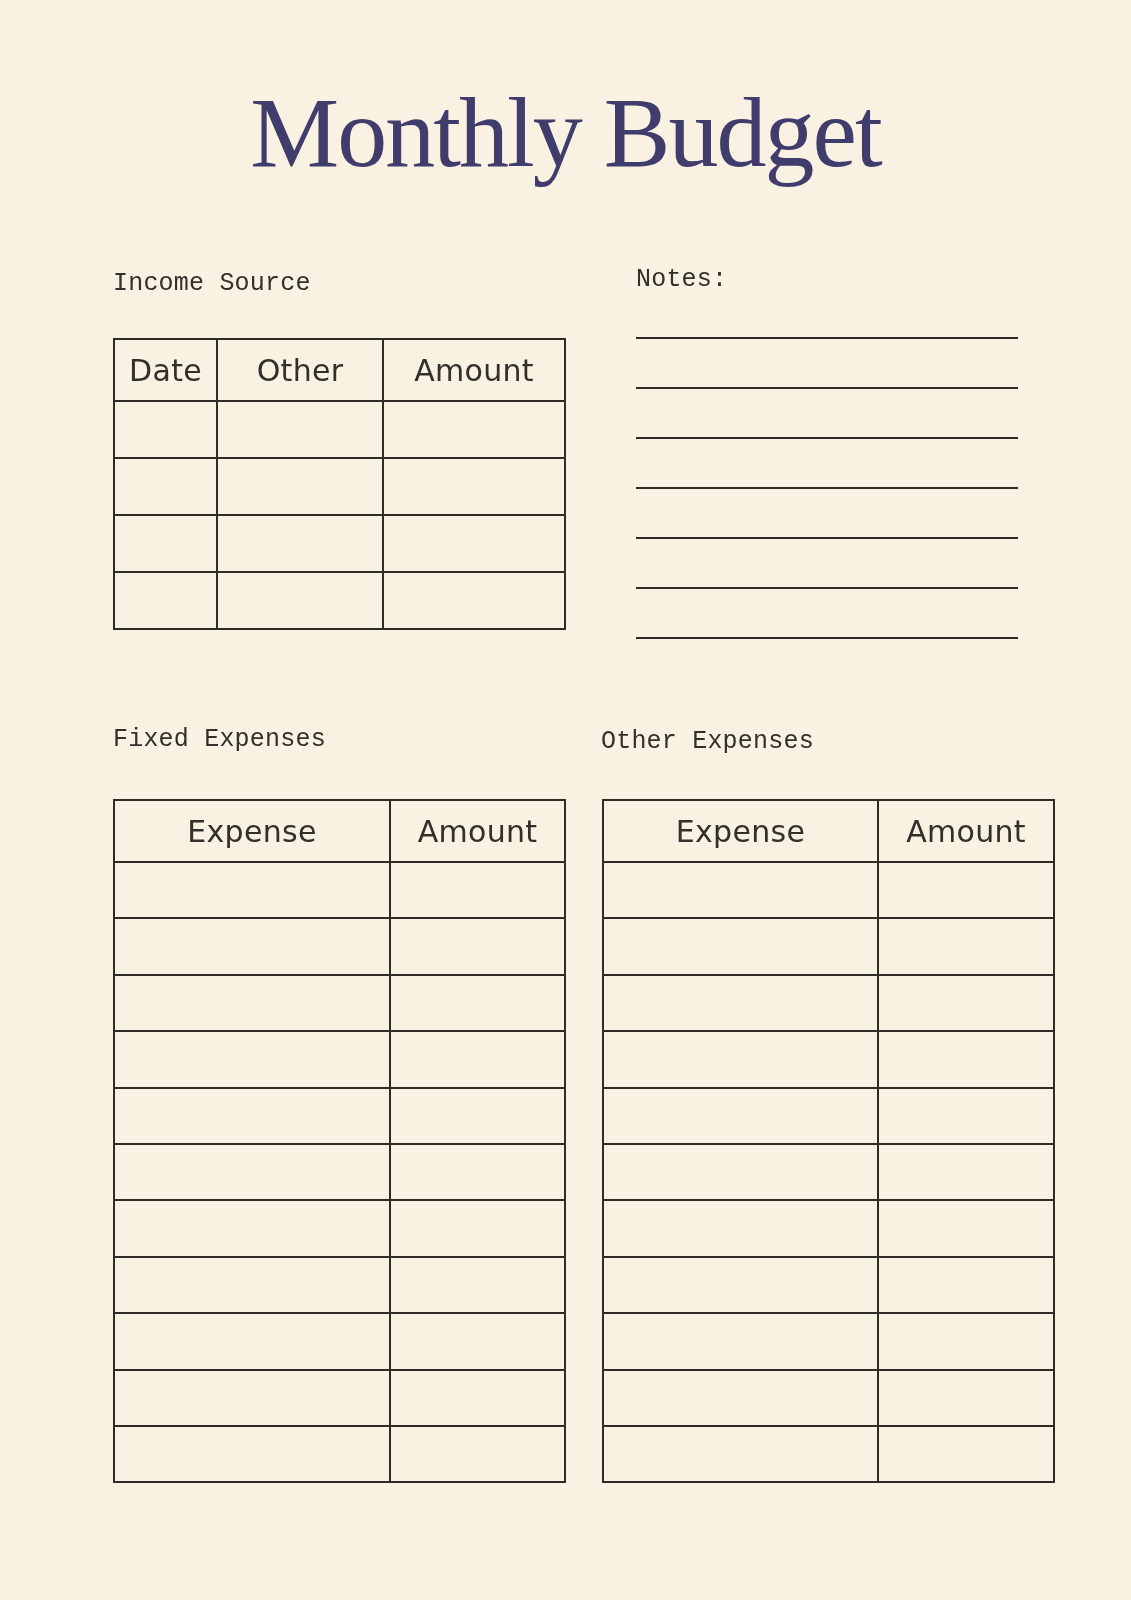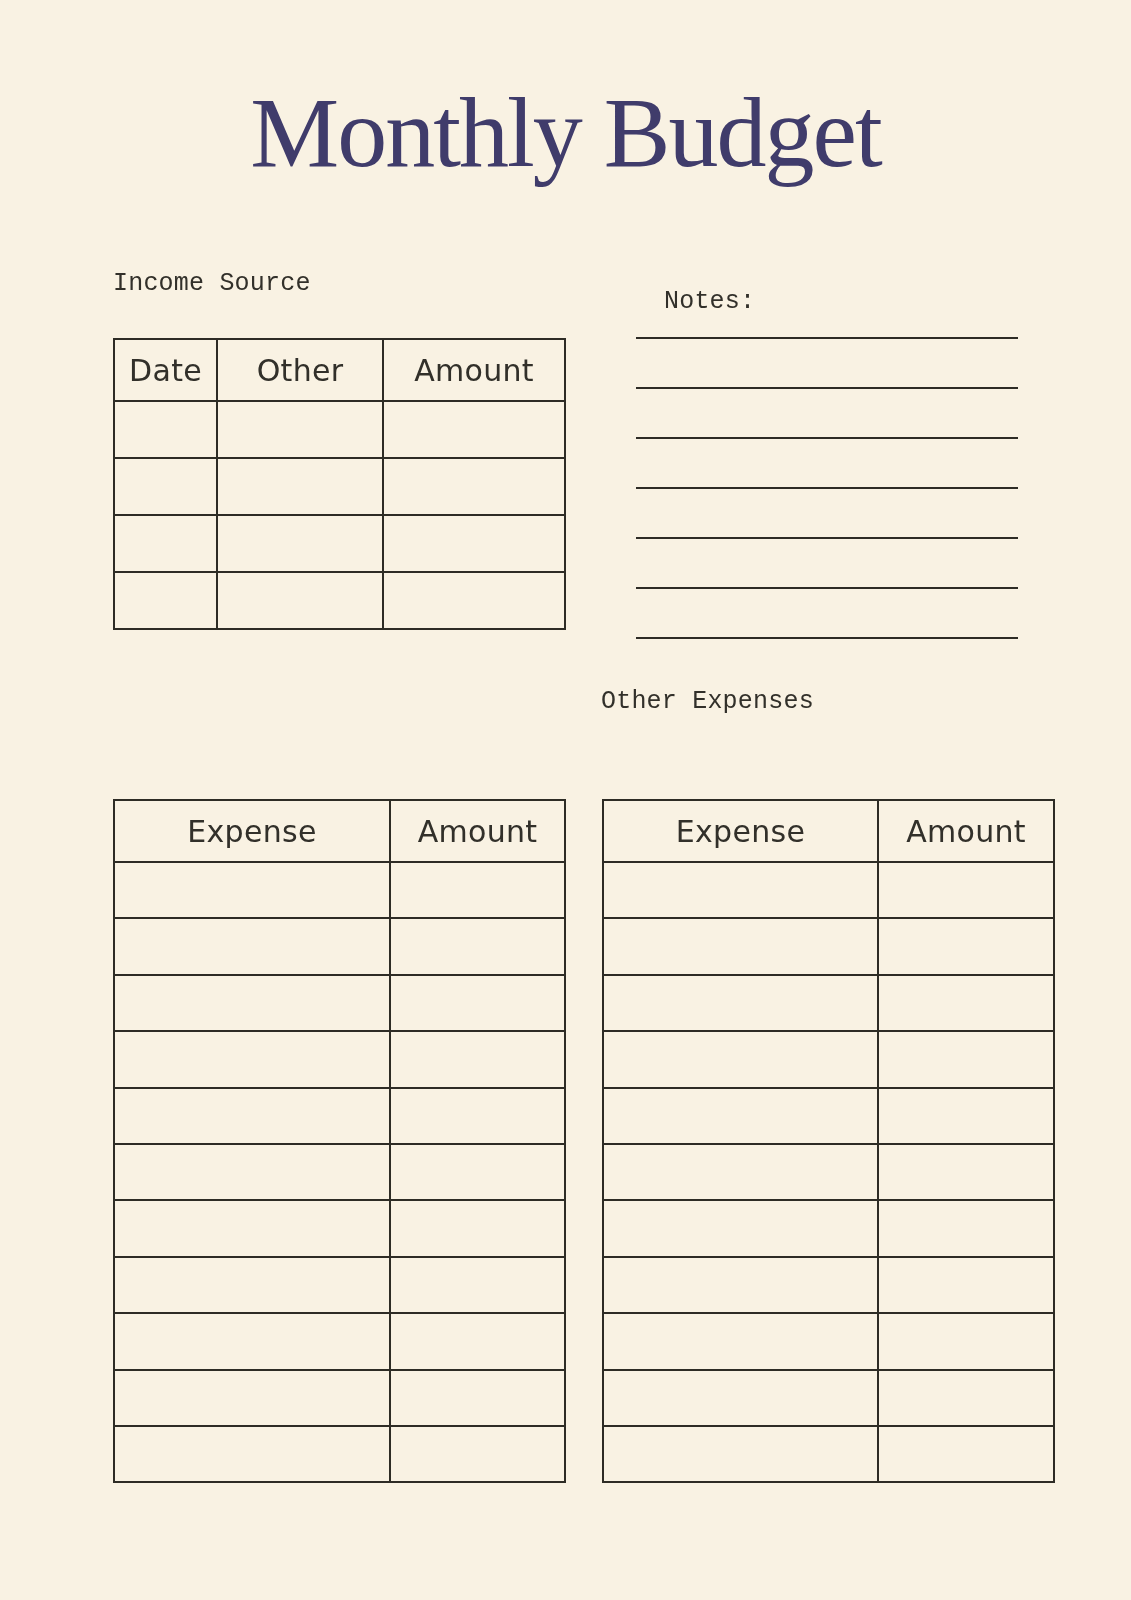--- a/index.html
+++ b/index.html
@@ -33,23 +33,23 @@
   .section-heading{
     position:absolute;
     font-size:25px;
     line-height:36px;
     font-weight:500;
     letter-spacing:0.2px;
     color:var(--heading);
     font-family:Liberation Mono, monospace;
   }
   #income-heading{left:113px;top:266px;}
-  #notes-heading{left:636px;top:284px;margin-left:28px;}
+  #notes-heading{left:636px;top:262px;}
   #fixed-heading{left:113px;top:722px;}
-  #other-heading{left:601px;top:684px;}
+  #other-heading{left:601px;top:724px;}
   
   table{
     border-collapse:collapse;
     table-layout:fixed;
     position:absolute;
   }
   th,td{
     border:2px solid var(--ink);
     background:var(--bg);
   }
@@ -129,20 +129,21 @@
   <div id="notes-lines">
       <div class="note-line"></div>
       <div class="note-line"></div>
       <div class="note-line"></div>
       <div class="note-line"></div>
       <div class="note-line"></div>
       <div class="note-line"></div>
       <div class="note-line"></div>
     </div>
 
+  <h2 class="section-heading" id="fixed-heading">Fixed Expenses</h2>
 
   <table id="fixed-table">
     <colgroup>
       <col style="width:276px">
       <col style="width:175px">
     </colgroup>
     <thead>
       <tr>
         <th>Expense</th>
         <th>Amount</th>

